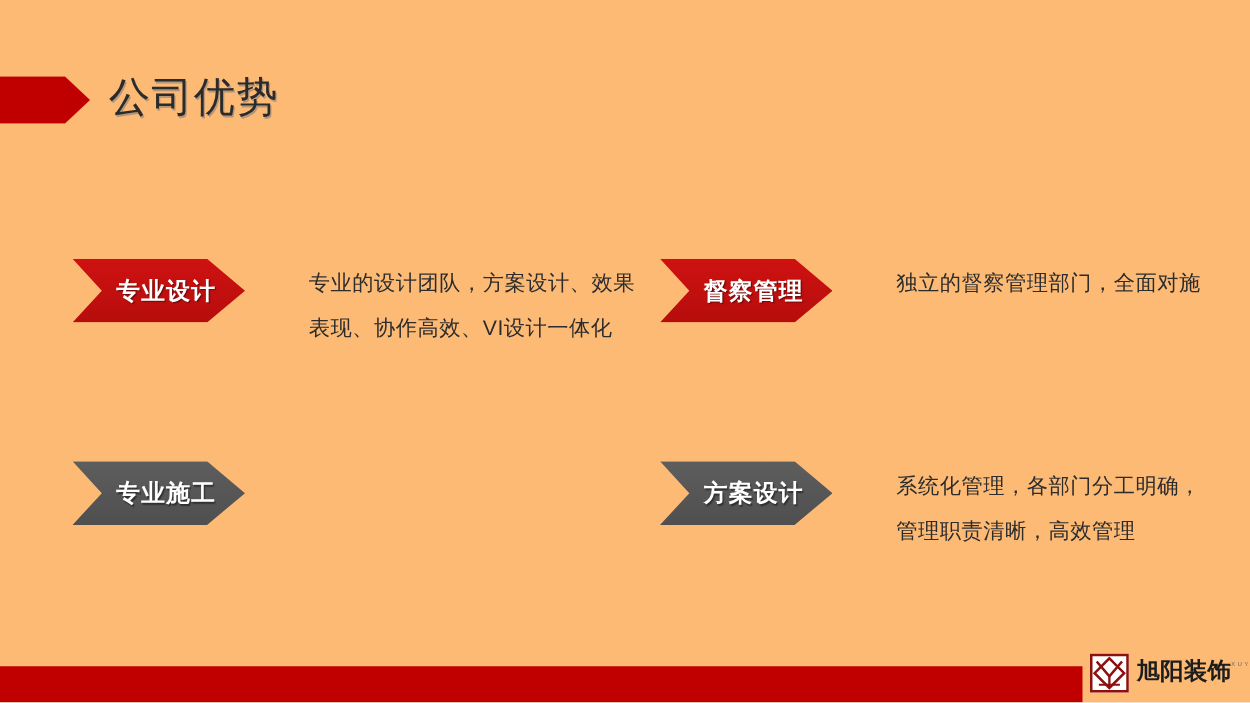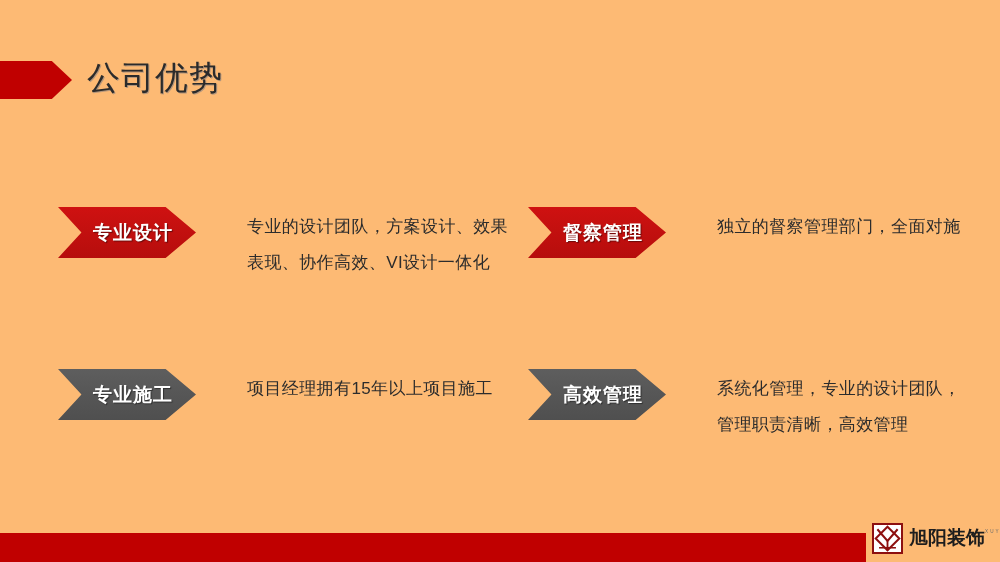--- a/index.html
+++ b/index.html
@@ -164,30 +164,29 @@
     <div class="feat-body">
       <span class="feat-line">独立的督察管理部门，全面对施</span>
     </div>
   </div>
 
   <div class="feature feat-r2 feat-c1">
     <div class="chevron gray">
       <span class="chevron-label">专业施工</span>
     </div>
     <div class="feat-body">
-      <span class="feat-line">项目经理拥有15年以上项目施工</span>
     </div>
   </div>
 
   <div class="feature feat-r2 feat-c2">
     <div class="chevron gray">
-      <span class="chevron-label">高效管理</span>
-    </div>
-    <div class="feat-body">
-      <span class="feat-line">系统化管理，专业的设计团队，</span>
+      <span class="chevron-label">方案设计</span>
+    </div>
+    <div class="feat-body">
+      <span class="feat-line">系统化管理，各部门分工明确，</span>
       <span class="feat-line">管理职责清晰，高效管理</span>
     </div>
   </div>
 
   <div class="footer-bar"></div>
 
   <div class="logo">
     <span class="logo-mark">
       <svg viewBox="0 0 32 32" xmlns="http://www.w3.org/2000/svg" aria-hidden="true">
         <polygon points="16,2 30,16 16,30 2,16" fill="none" stroke="#8d1010" stroke-width="2.4"></polygon>

